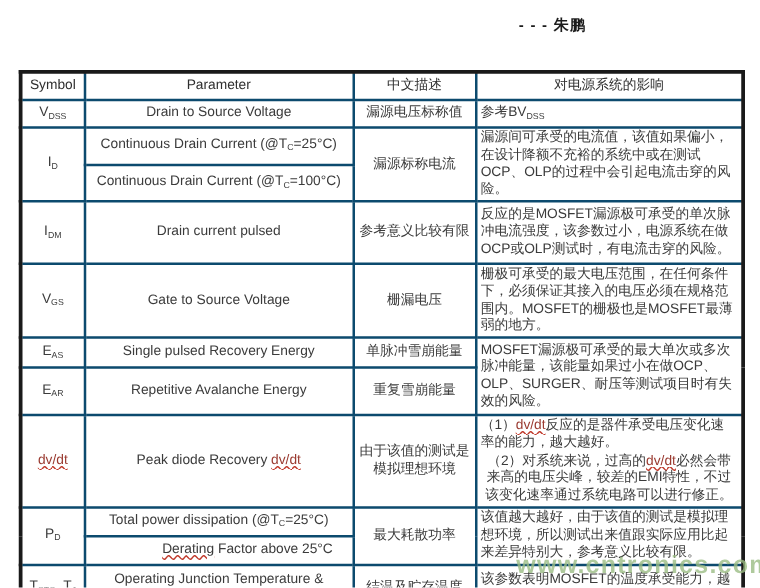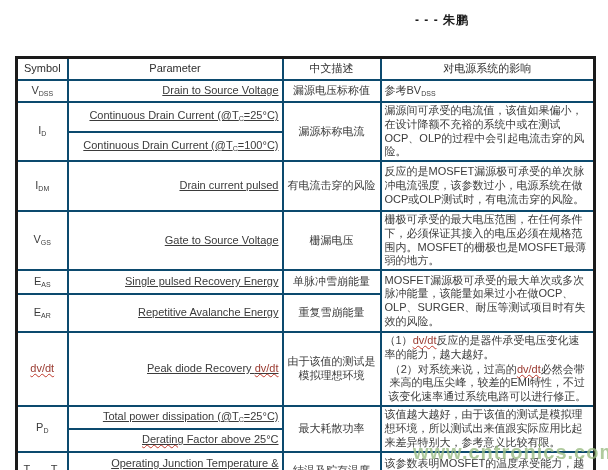--- a/index.html
+++ b/index.html
@@ -45,21 +45,21 @@
     font-size: 11px;
     padding: 1px 3px;
     vertical-align: middle;
     line-height: 1.25;
     overflow: hidden;
   }
   td.hdr { text-align: center; font-weight: normal; color: #2e2e2e; }
   td.sym { text-align: center; }
   td.cn  { text-align: center; }
   td.imp { text-align: left; padding: 1px 4px; }
-  td.par { text-align: right; text-decoration: underline; }
+  td.par { text-align: center; }
   sub { font-size: 7px; vertical-align: -2px; }
   .red-tok {
     color: #9a3a30;
     text-decoration-line: underline;
     text-decoration-style: wavy;
     text-decoration-color: #c0392b;
     text-decoration-thickness: 1px;
   }
   .squiggle {
     text-decoration-line: underline;
@@ -116,21 +116,21 @@
       <td class="cn" rowspan="2">漏源标称电流</td>
       <td class="imp" rowspan="2">漏源间可承受的电流值，该值如果偏小，在设计降额不充裕的系统中或在测试OCP、OLP的过程中会引起电流击穿的风险。</td>
     </tr>
     <tr>
       <td class="par" style="height:22px"><span>Continuous Drain Current (@T</span><sub>C</sub><span>=100°C)</span></td>
     </tr>
 
     <tr>
       <td class="sym" style="height:46px"><span>I</span><sub>DM</sub></td>
       <td class="par">Drain current pulsed</td>
-      <td class="cn">有电流击穿的风险</td>
+      <td class="cn">参考意义比较有限</td>
       <td class="imp">反应的是MOSFET漏源极可承受的单次脉冲电流强度，该参数过小，电源系统在做OCP或OLP测试时，有电流击穿的风险。</td>
     </tr>
 
     <tr>
       <td class="sym" style="height:47px"><span>V</span><sub>GS</sub></td>
       <td class="par">Gate to Source Voltage</td>
       <td class="cn">栅漏电压</td>
       <td class="imp">栅极可承受的最大电压范围，在任何条件下，必须保证其接入的电压必须在规格范围内。MOSFET的栅极也是MOSFET最薄弱的地方。</td>
     </tr>
 

